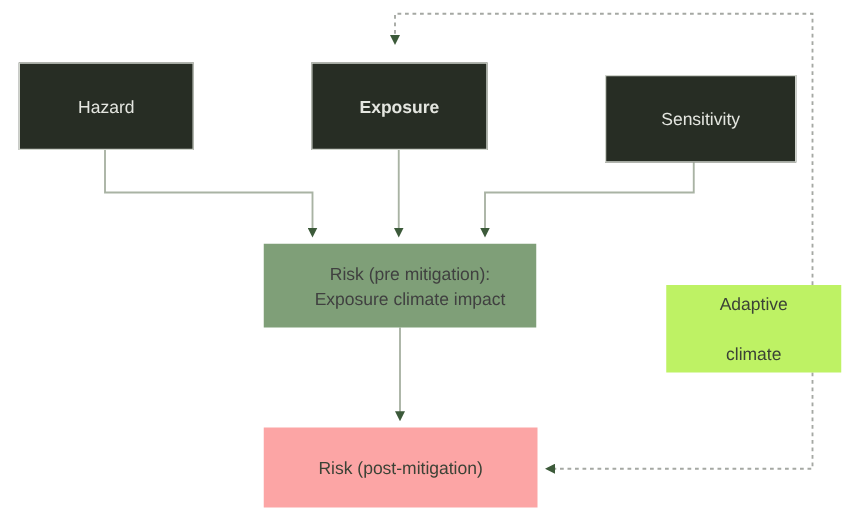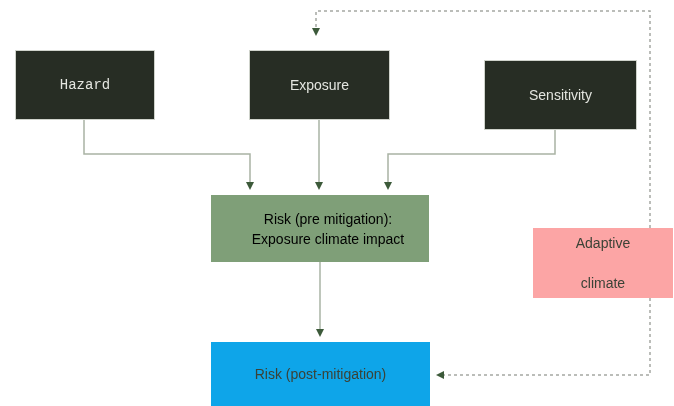--- a/index.html
+++ b/index.html
@@ -1,23 +1,23 @@
 <!DOCTYPE html>
 <html><head>
 <meta charset="utf-8">
 <style>
   html, body { margin: 0; padding: 0; background: #ffffff; }
   body { width: 674px; height: 406px; position: relative; overflow: hidden;
          font-family: "Liberation Sans", "DejaVu Sans", sans-serif; }
   .node { position: absolute; display: flex; align-items: center; justify-content: center;
           text-align: center; box-sizing: border-box; font-size: 14px; line-height: 20px; }
   .dark { background: #272d24; color: #e4e6e0; border: 1px solid #cfd3cb; }
-  .mid  { background: #7f9f78; color: #000000; padding-left: 16px; }
-  .light{ background: #0ea5e9; color: #3b4236; }
-  .lime { background: #fca5a5; color: #3b4236; gap: 20px; }
+  .mid  { background: #7f9f78; color: #404040; padding-left: 16px; }
+  .light{ background: #fca5a5; color: #3b4236; }
+  .lime { background: #bef264; color: #3b4236; gap: 20px; }
   svg.edges { position: absolute; left: 0; top: 0; }
 </style>
 </head>
 <body>
 
 <svg class="edges" width="674" height="406">
   <defs>
     <marker id="arr" markerWidth="8" markerHeight="8" refX="4" refY="4" orient="auto" markerUnits="userSpaceOnUse">
       <path d="M0,0 L8,4 L0,8 Z" fill="#3c5a3a"></path>
     </marker>
@@ -29,25 +29,25 @@
 
   <path d="M555,120 L555,154 L388,154 L388,186" stroke="#a9b3a4" stroke-width="1.5" fill="none" marker-end="url(#arr)"></path>
 
   <path d="M320,262 L320,333" stroke="#a9b3a4" stroke-width="1.5" fill="none" marker-end="url(#arr)"></path>
 
   <path d="M650,228 L650,11 L316,11 L316,32" stroke="#a5a8a3" stroke-width="1.5" stroke-dasharray="3,3" fill="none" marker-end="url(#arr)"></path>
 
   <path d="M650,298 L650,375 L440,375" stroke="#a5a8a3" stroke-width="1.5" stroke-dasharray="3,3" fill="none" marker-end="url(#arr)"></path>
 </svg>
 
-<div class="node dark" style="left:15px; top:50px; width:140px; height:70px;font-family:Liberation Mono, monospace;">
+<div class="node dark" style="left:15px; top:50px; width:140px; height:70px;">
   <span>Hazard</span>
 </div>
 
-<div class="node dark" style="left:249px; top:50px; width:141px; height:70px;">
+<div class="node dark" style="left:249px; top:50px; width:141px; height:70px;font-weight:bold;">
   <span>Exposure</span>
 </div>
 
 <div class="node dark" style="left:484px; top:60px; width:153px; height:70px;">
   <span>Sensitivity</span>
 </div>
 
 <div class="node mid" style="left:211px; top:195px; width:218px; height:67px; flex-direction:column;">
   <span>Risk (pre mitigation):</span>
   <span>Exposure climate impact</span>

